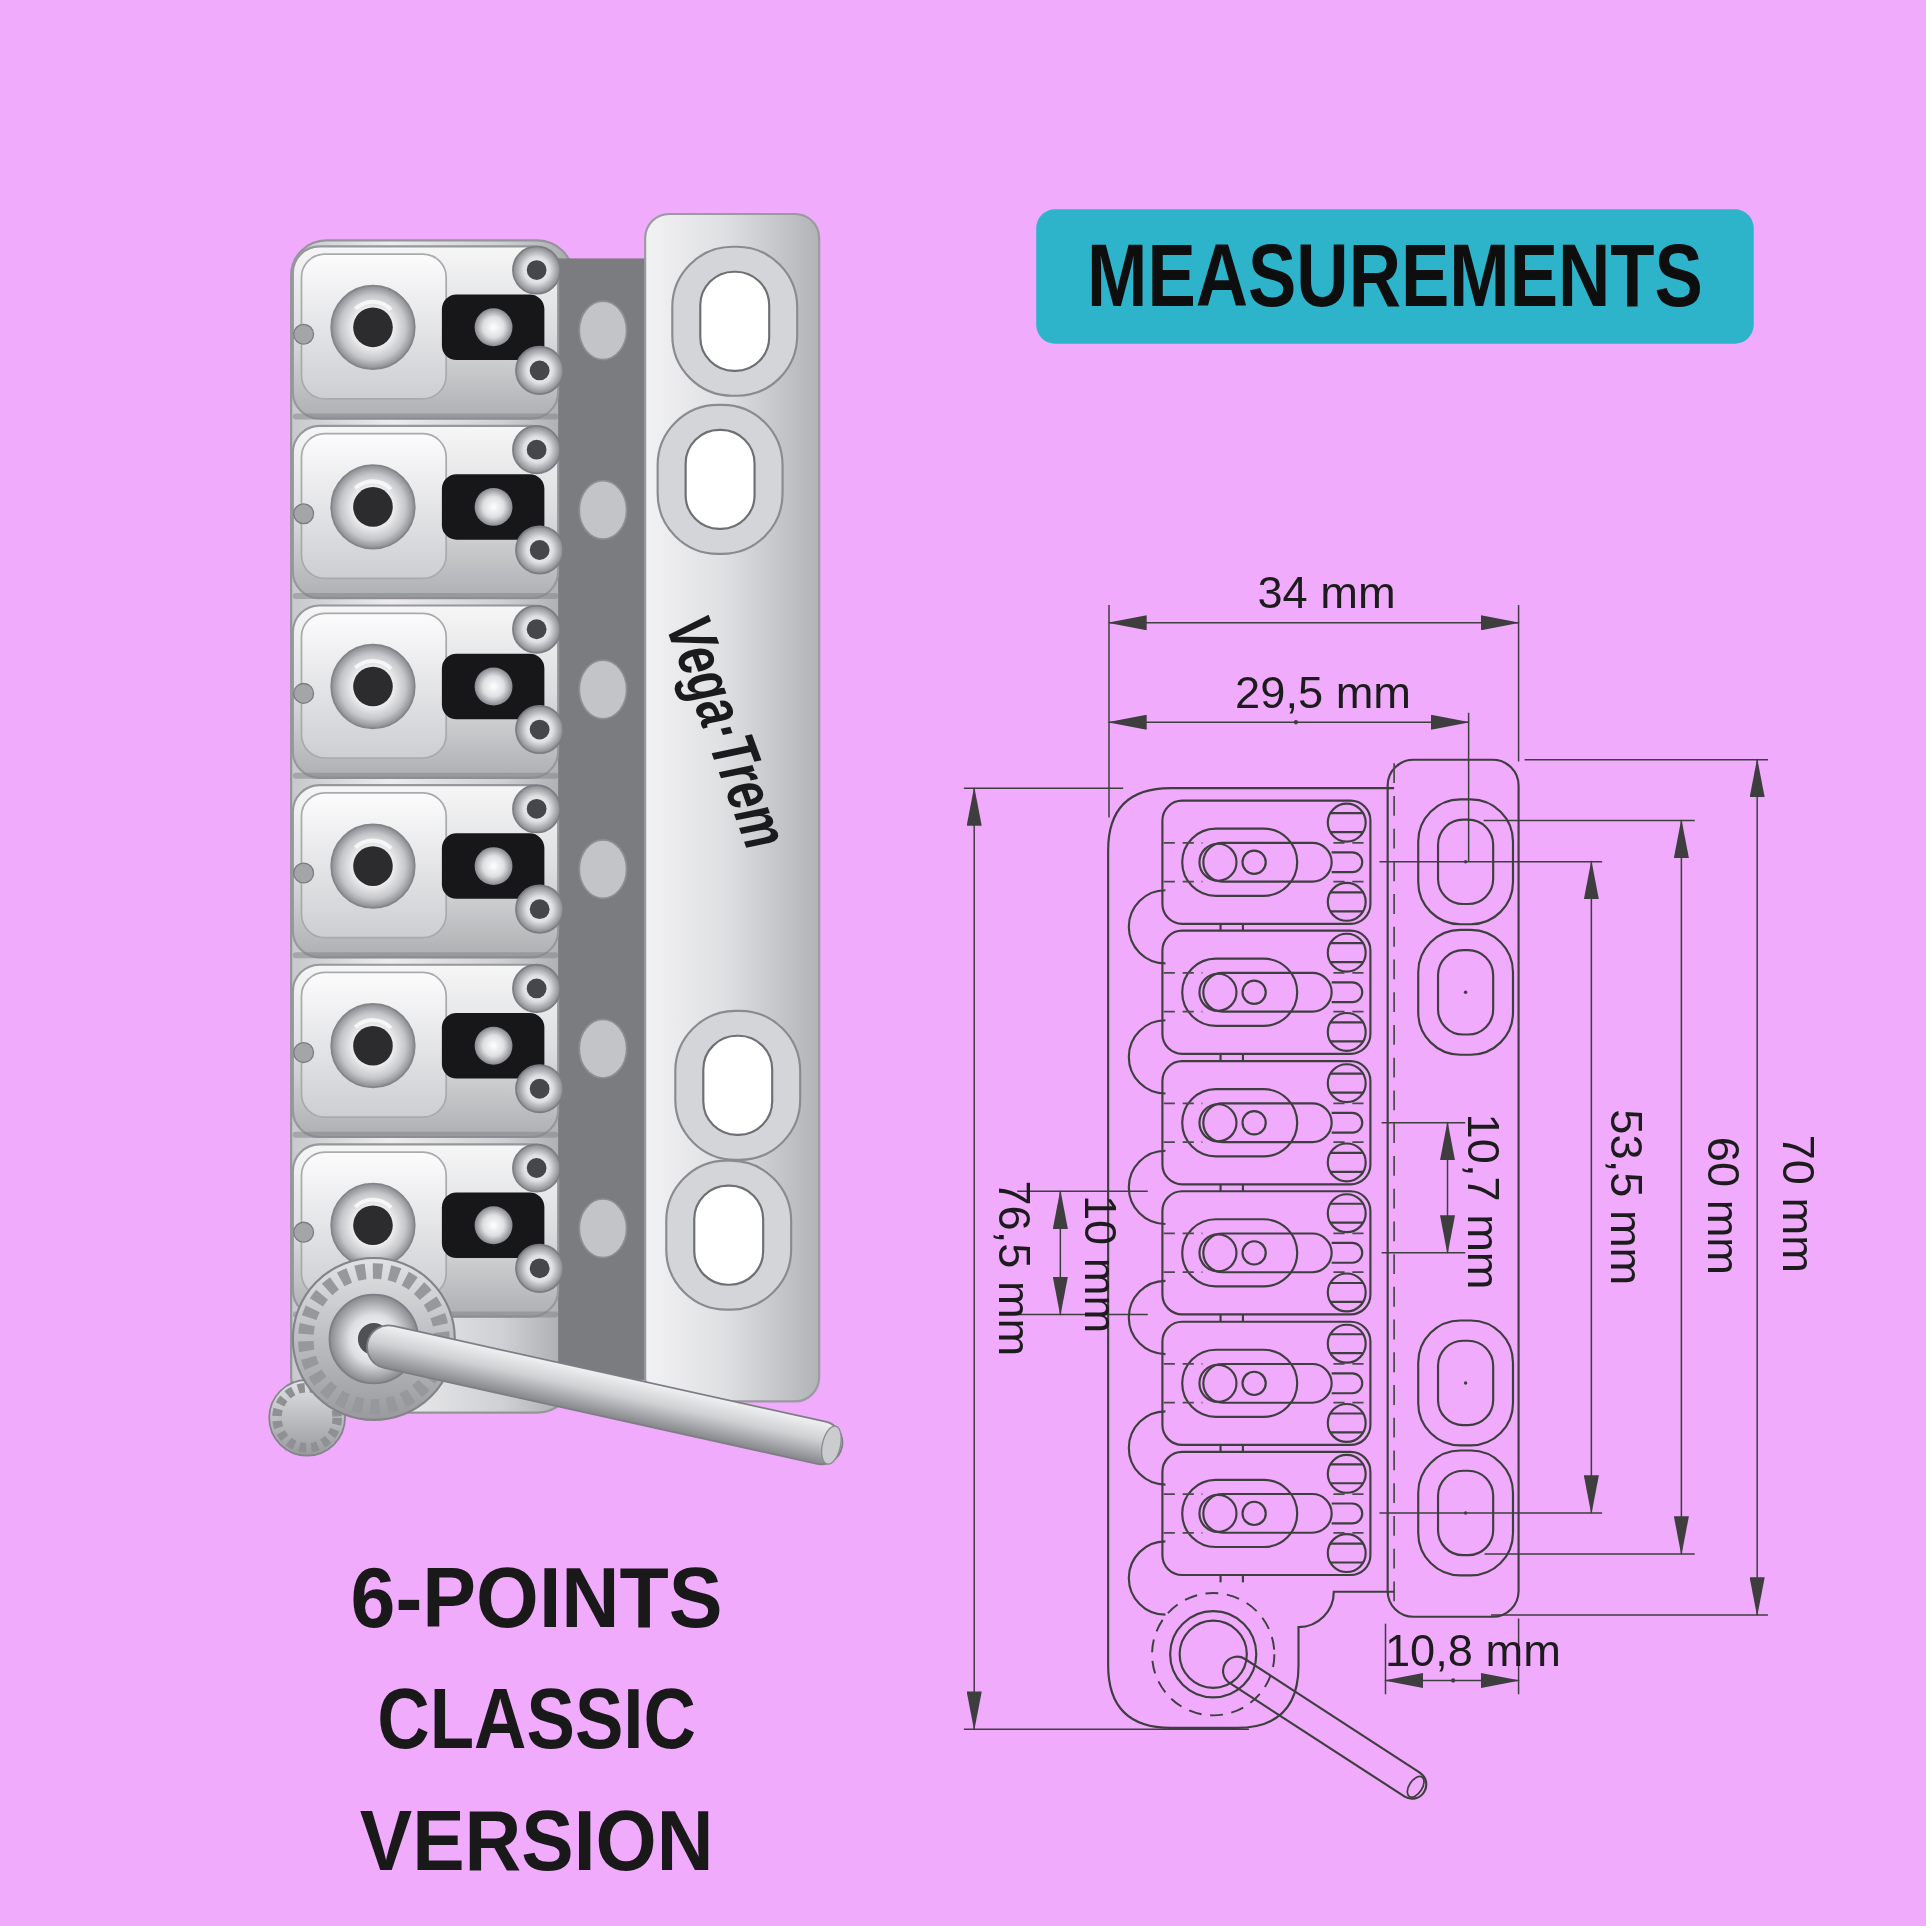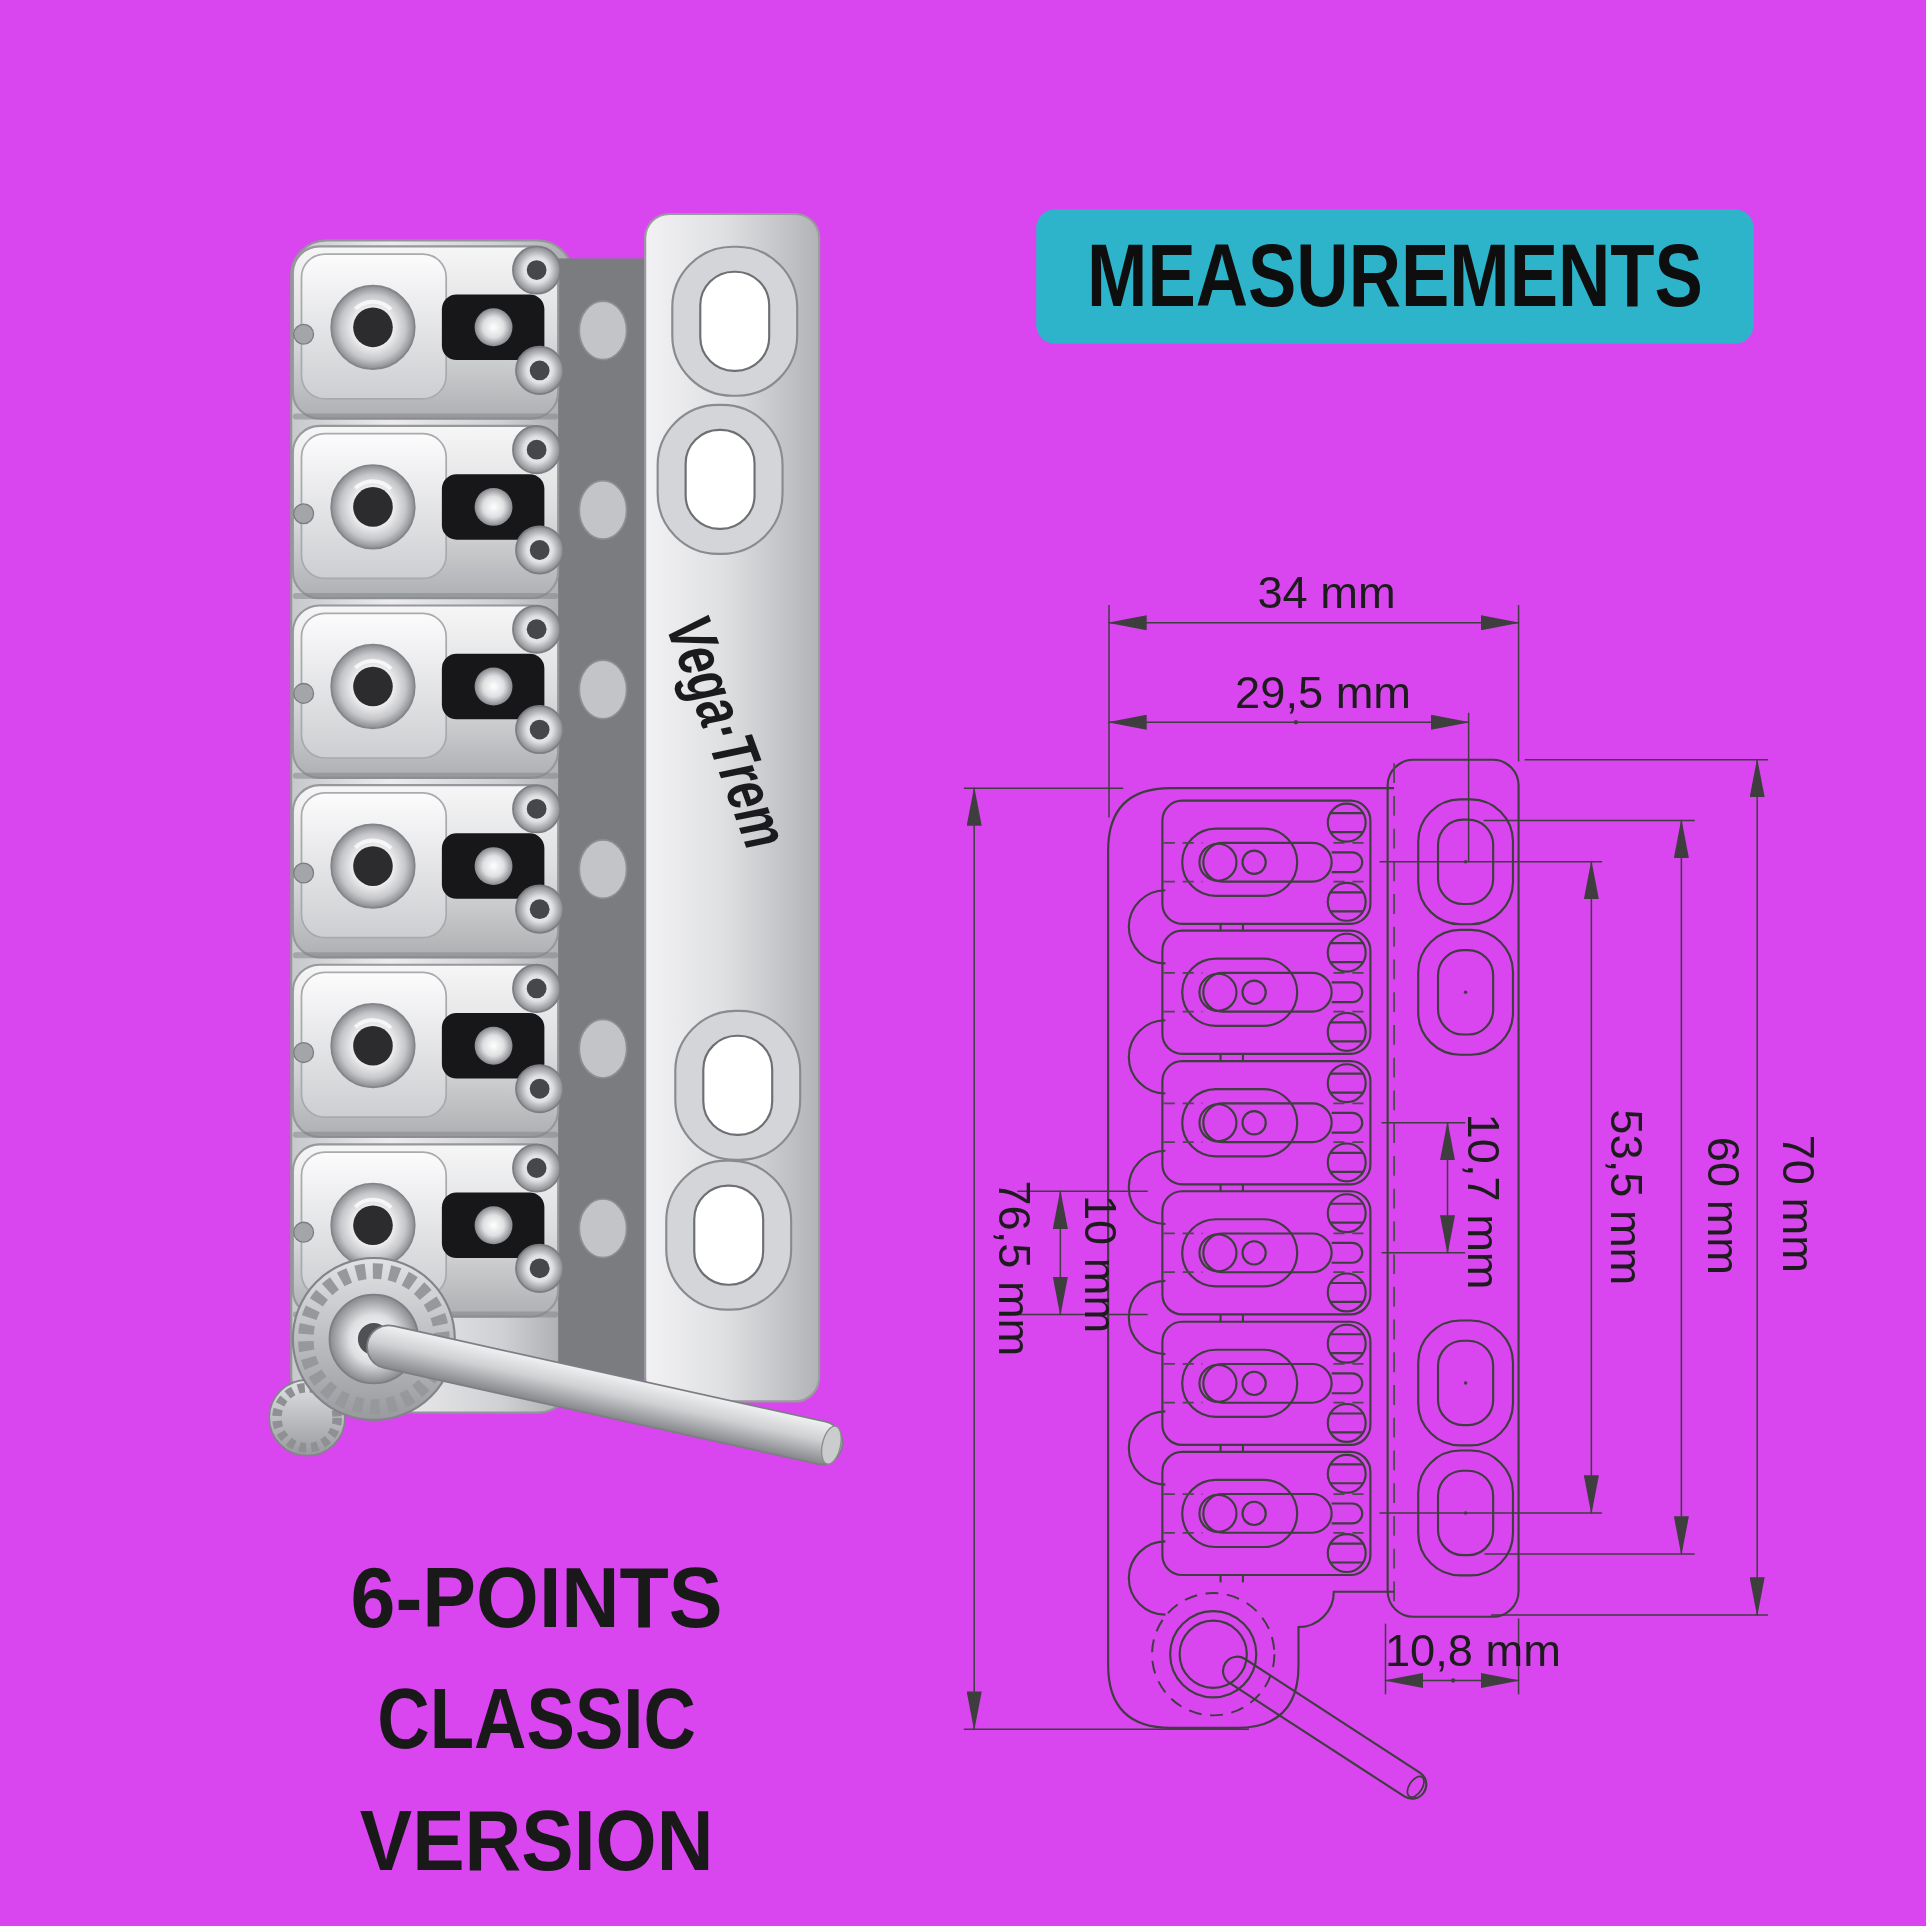--- a/index.html
+++ b/index.html
@@ -1,17 +1,17 @@
 <!DOCTYPE html>
 <html style="font-size:6.9px"><head>
 <meta charset="utf-8">
 <style>
   html,body{margin:0;padding:0;background:#ffffff;}
   .stage{
-    position:relative;width:1926px;height:1926px;background:#d946ef;
+    position:relative;width:1926px;height:1926px;background:#f0abfc;
     font-family:"Liberation Sans",sans-serif;overflow:hidden;
   }
   .stage svg{display:block;width:1926px;height:1926px;}
   text{font-family:"Liberation Sans",sans-serif;}
   .dim-label{font-size:105px;fill:#1c1c1c;}
   .outline{stroke:#3e3e3e;stroke-width:5;fill:none;}
   .thin{stroke:#3e3e3e;stroke-width:3.5;fill:none;}
   .dimline{stroke:#3e3e3e;stroke-width:3.5;fill:none;}
   .hidden-edge{stroke:#4a4a4a;stroke-width:4;stroke-dasharray:26 18;fill:none;}
 </style>

